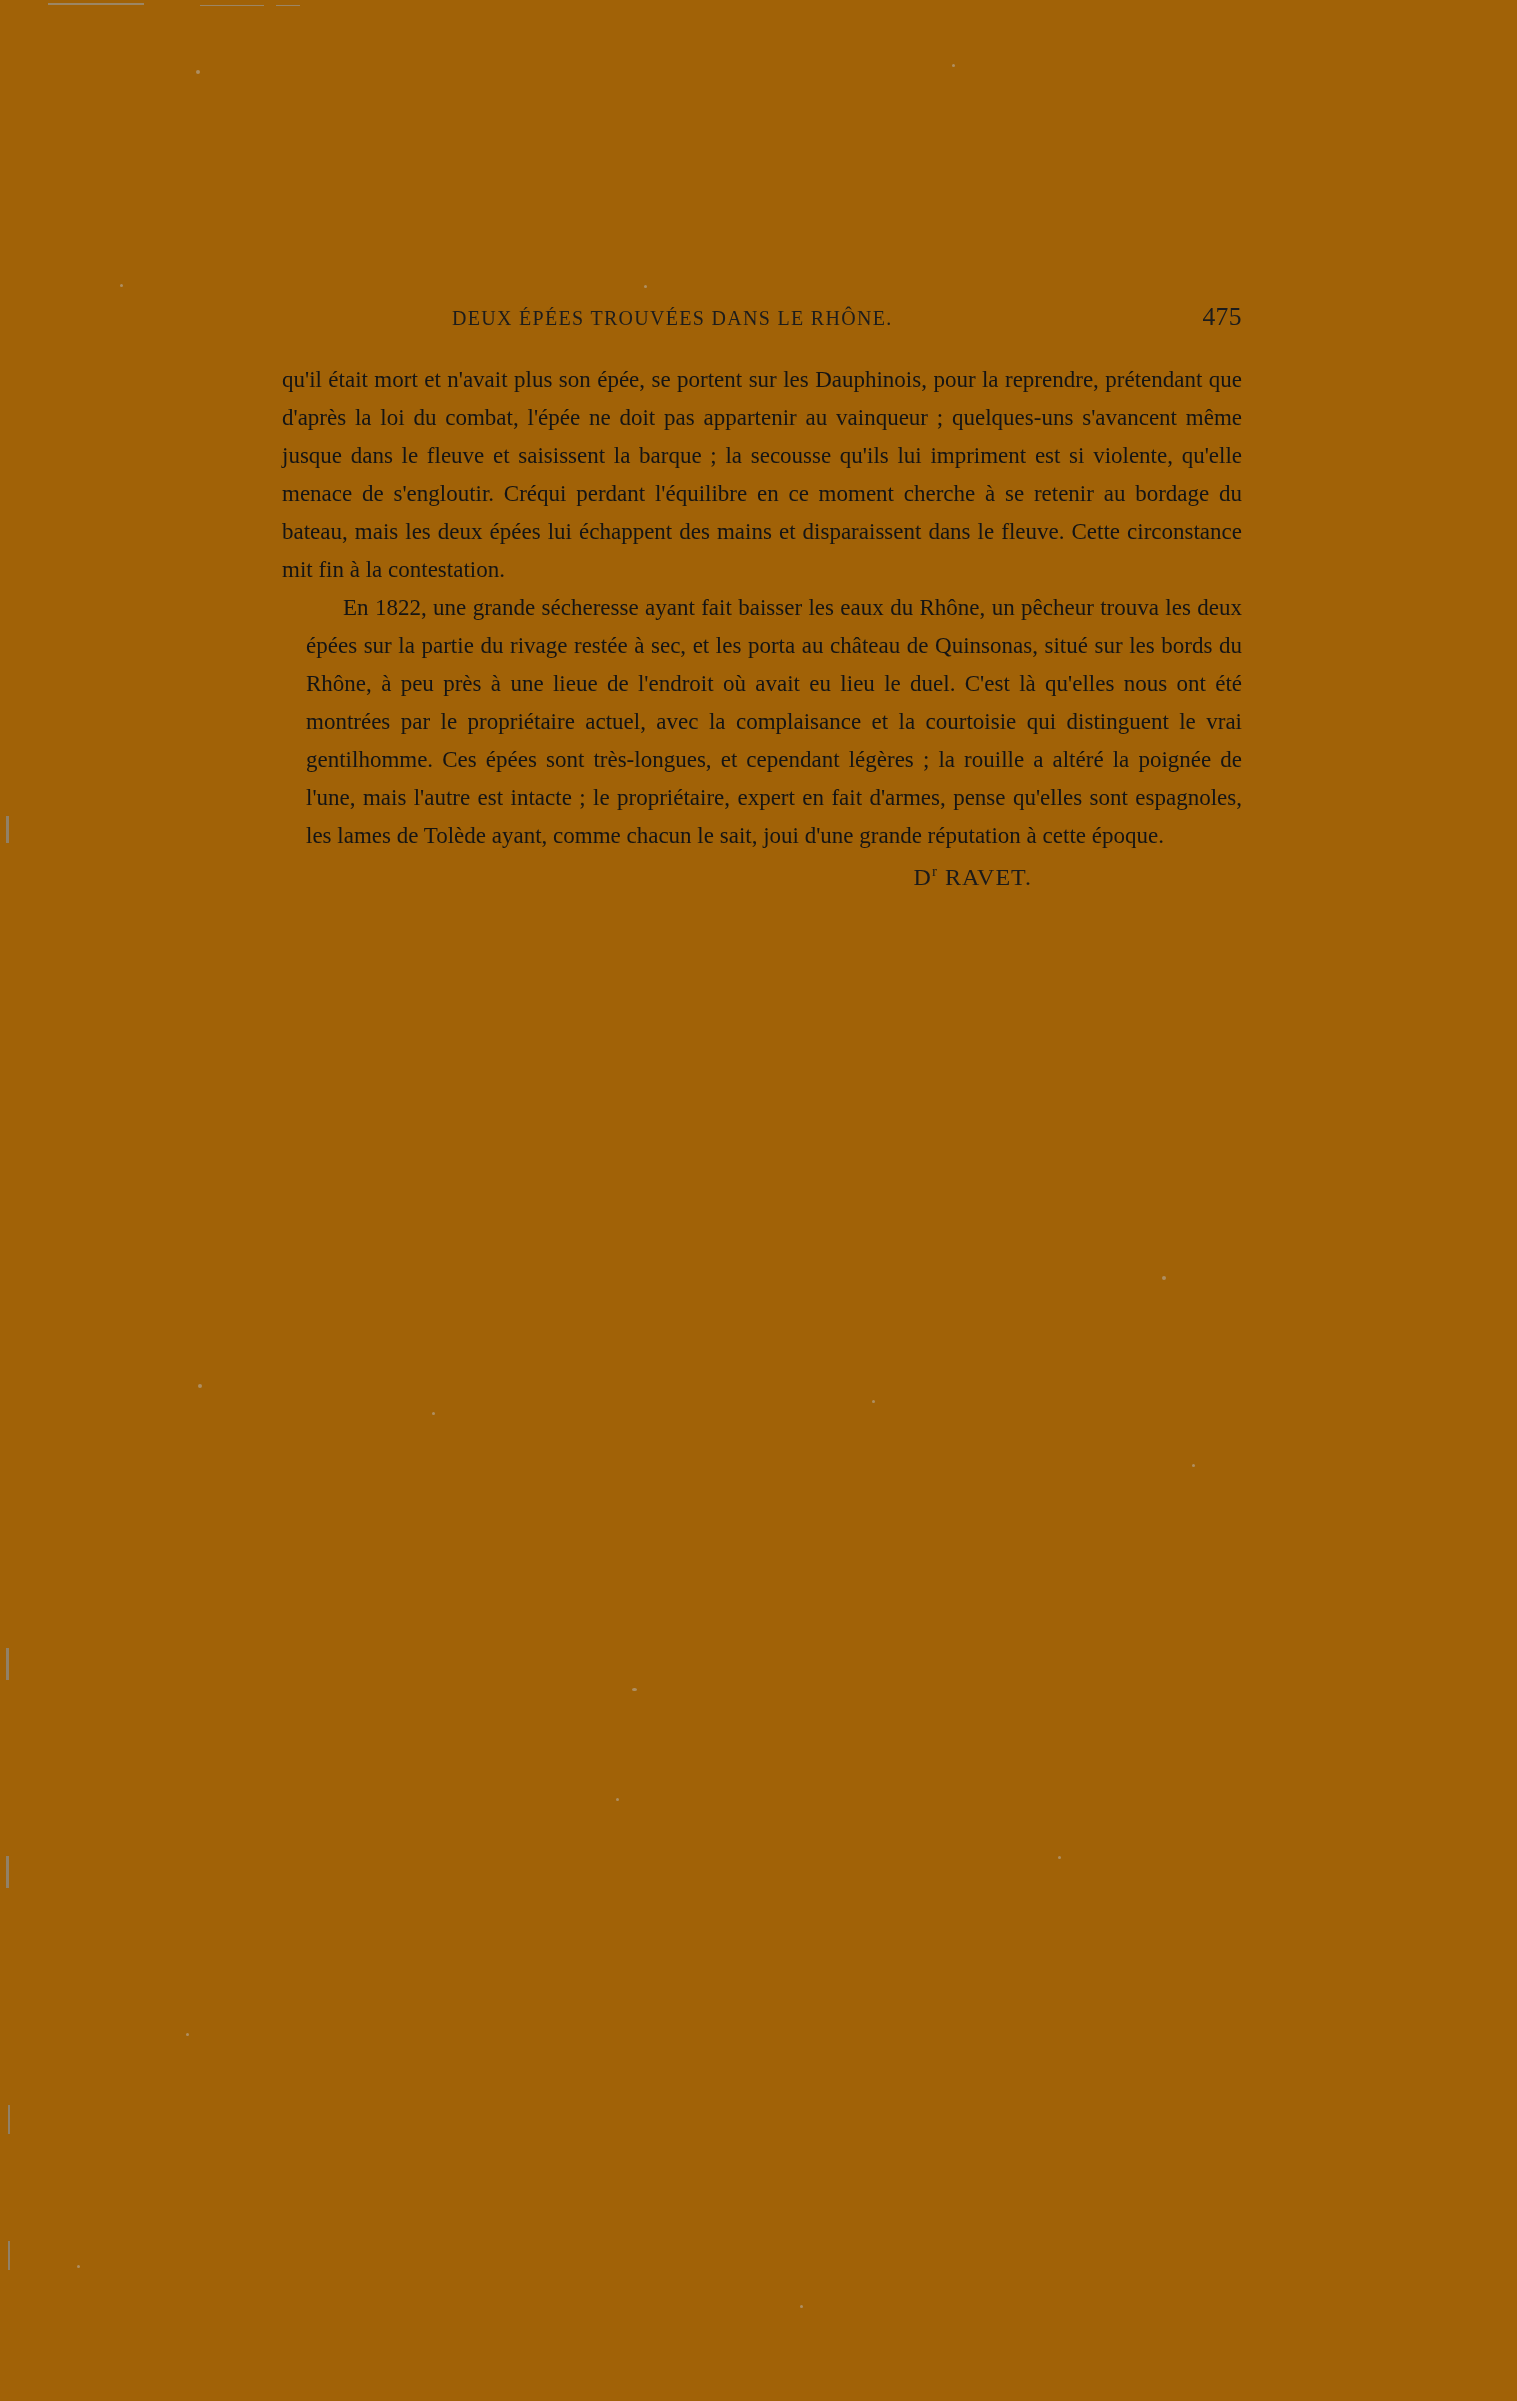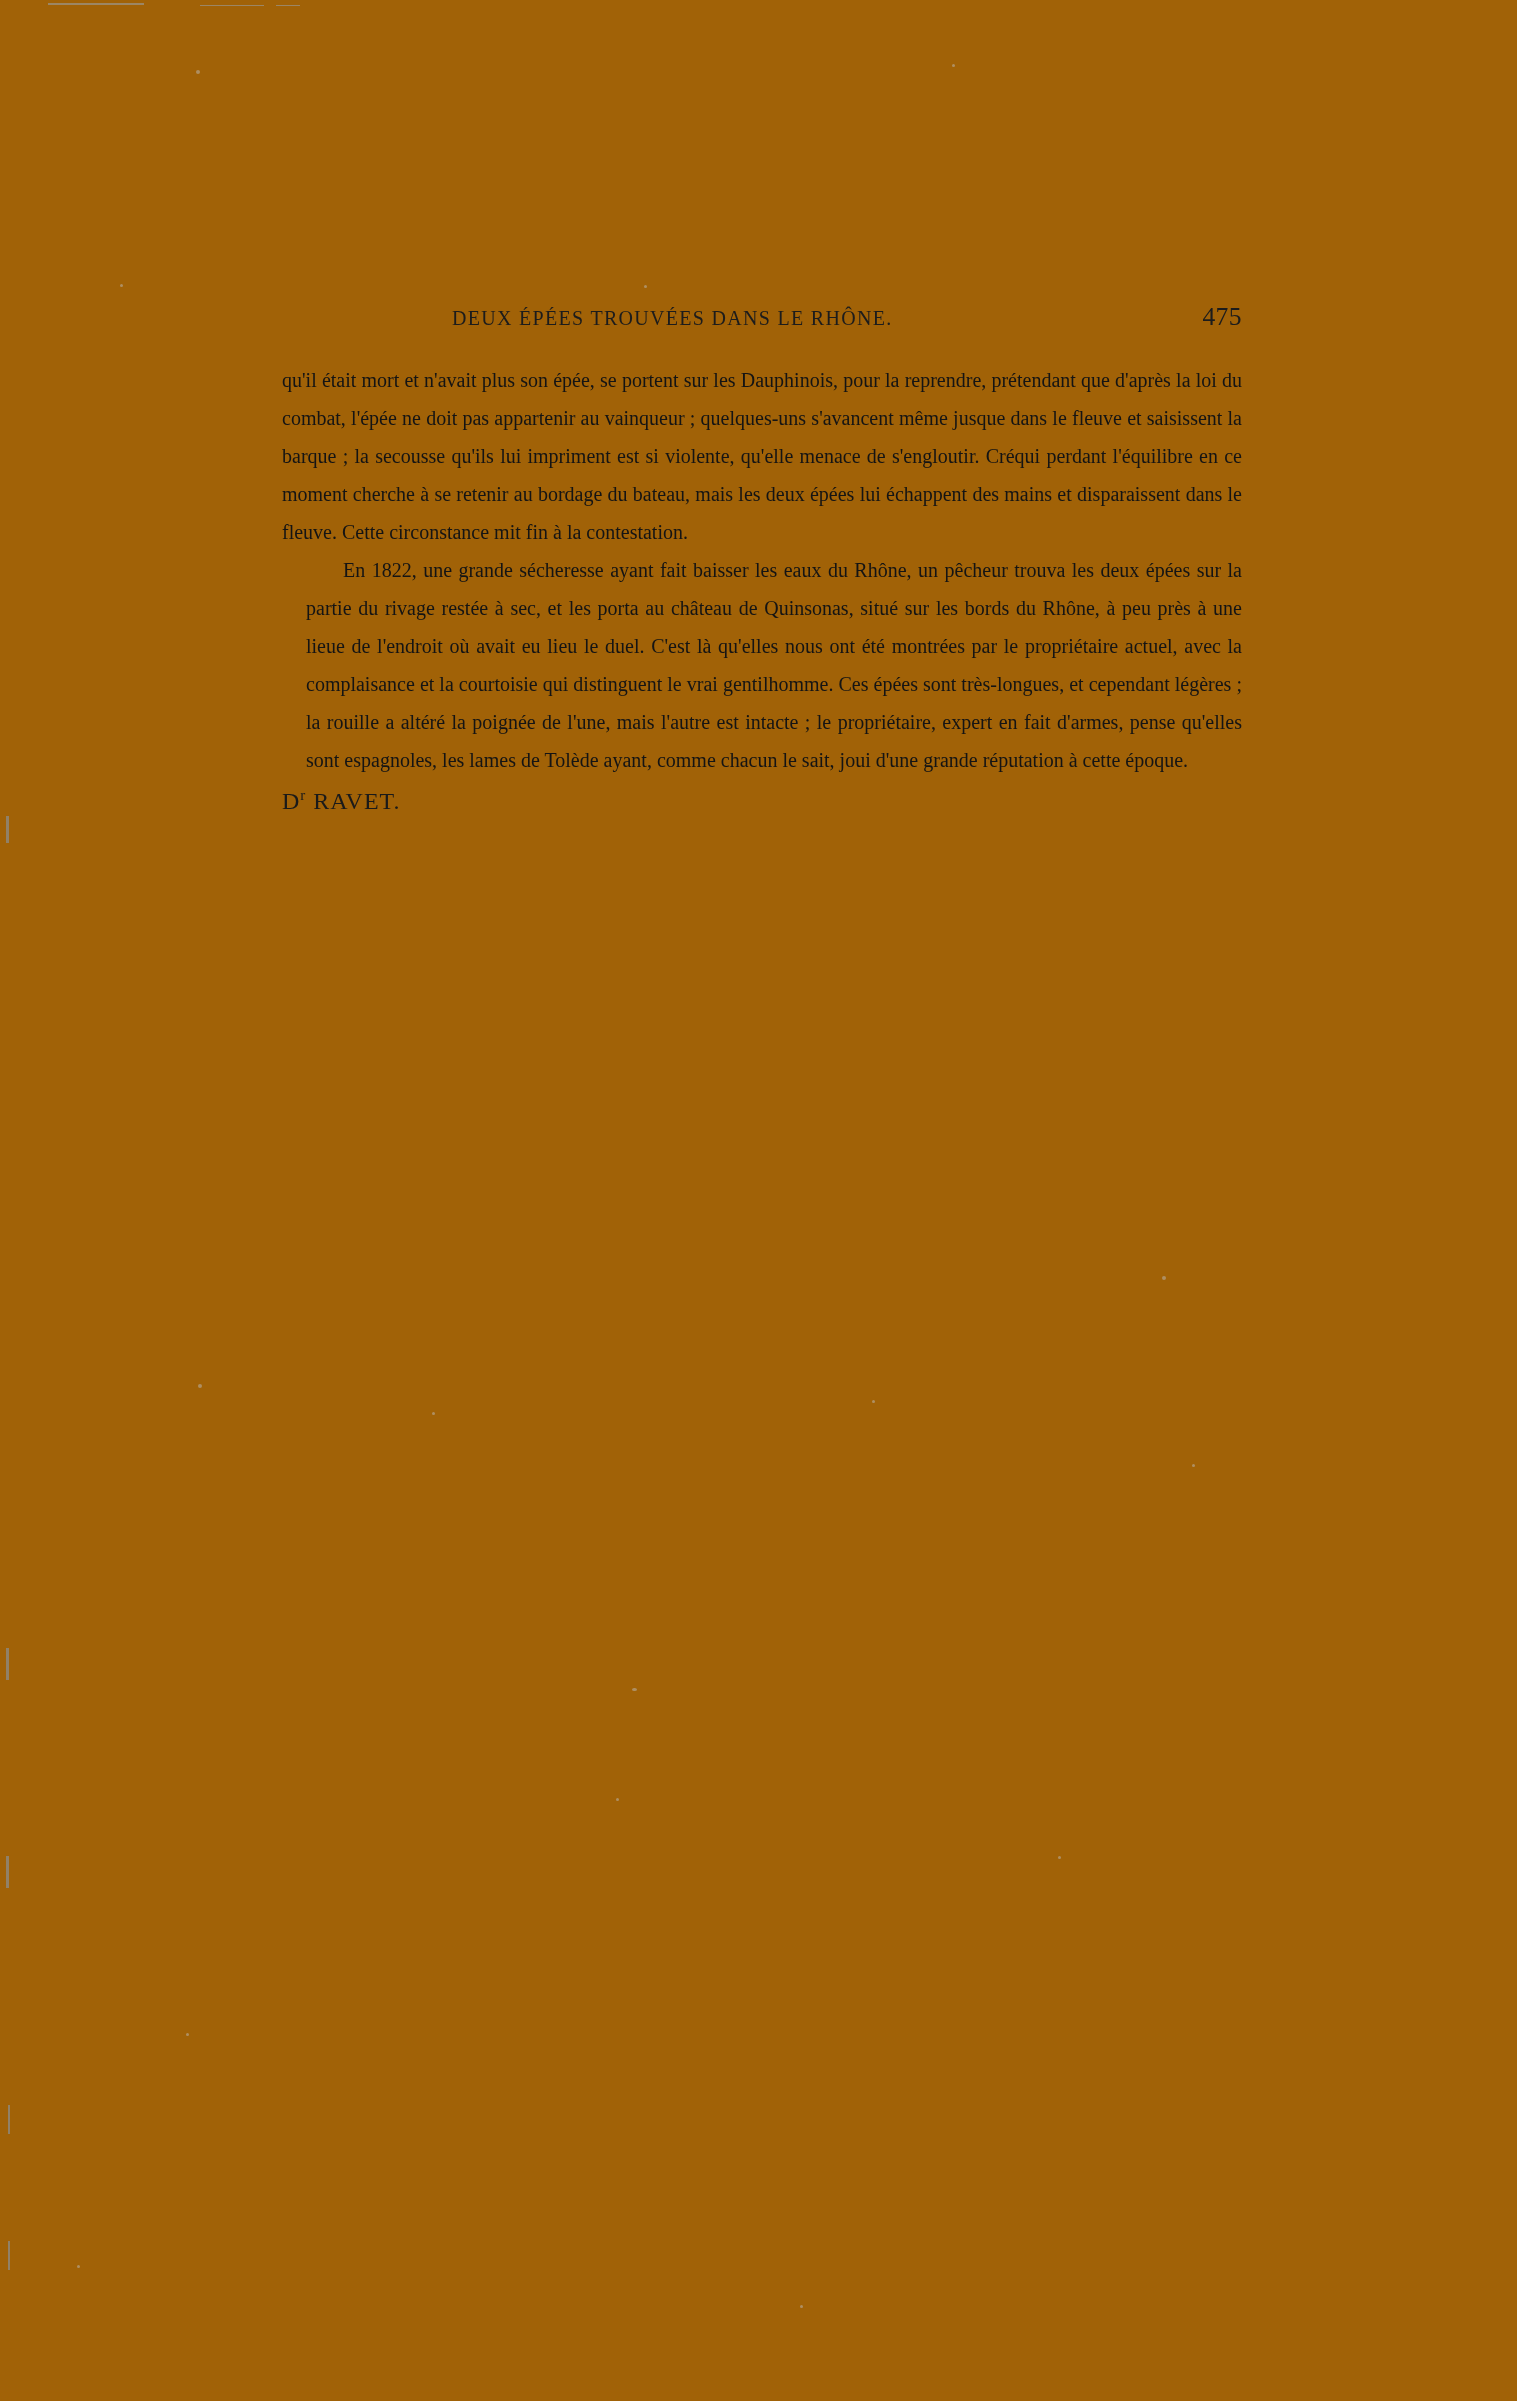--- a/index.html
+++ b/index.html
@@ -67,34 +67,34 @@
   }
   .runhead-folio {
     font-size: 25.6px;
     letter-spacing: 0.4px;
     color: #1c1c1c;
     margin-left: 48px;
   }
 
   p.body-par {
     margin: 0;
-    font-size: 20px;
+    font-size: 23px;
     line-height: 38px;
     text-align: justify;
     text-justify: inter-word;
     color: #141414;
     hyphens: manual;
   }
   p.body-par.indent {
     text-indent: 37px;
     margin-left: 24px;
   }
   .signature {
     margin-top: 8px;
-    text-align: left;
+    text-align: right;
     padding-right: 210px;
     font-size: 24px;
     letter-spacing: 1px;
   }
   .signature sup {
     font-size: 15px;
     vertical-align: super;
   }
 </style>
 </head>

